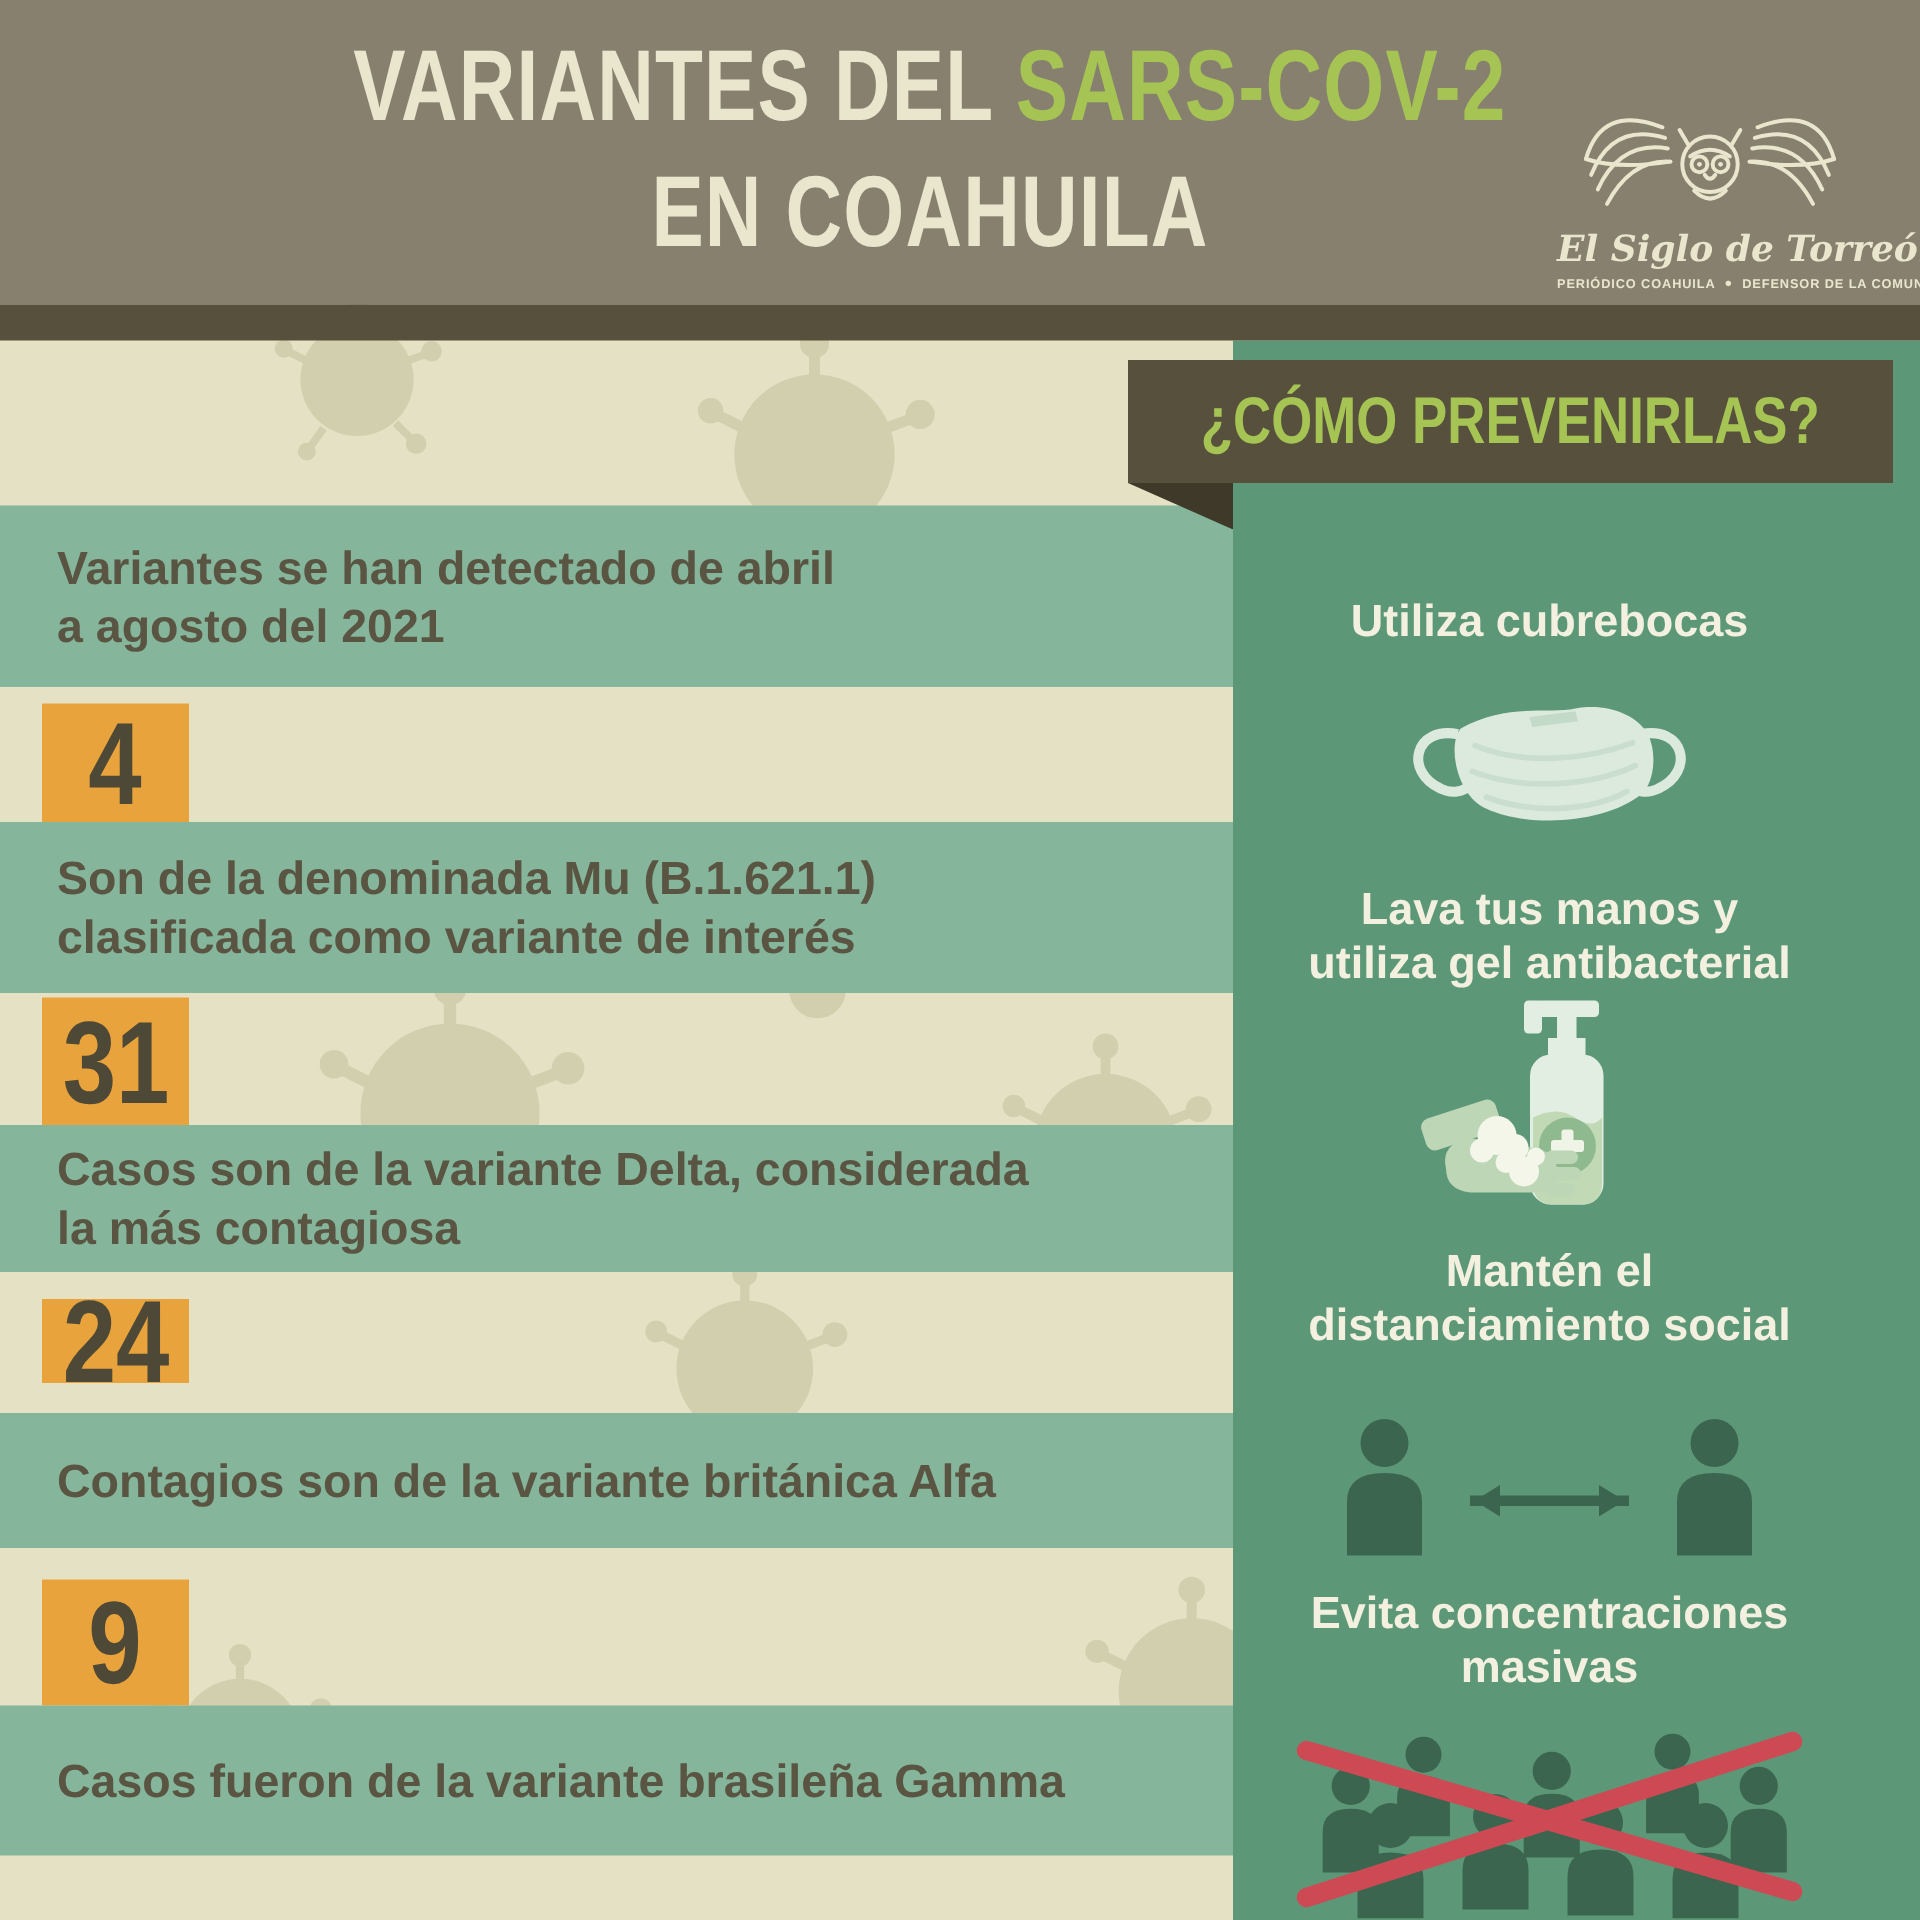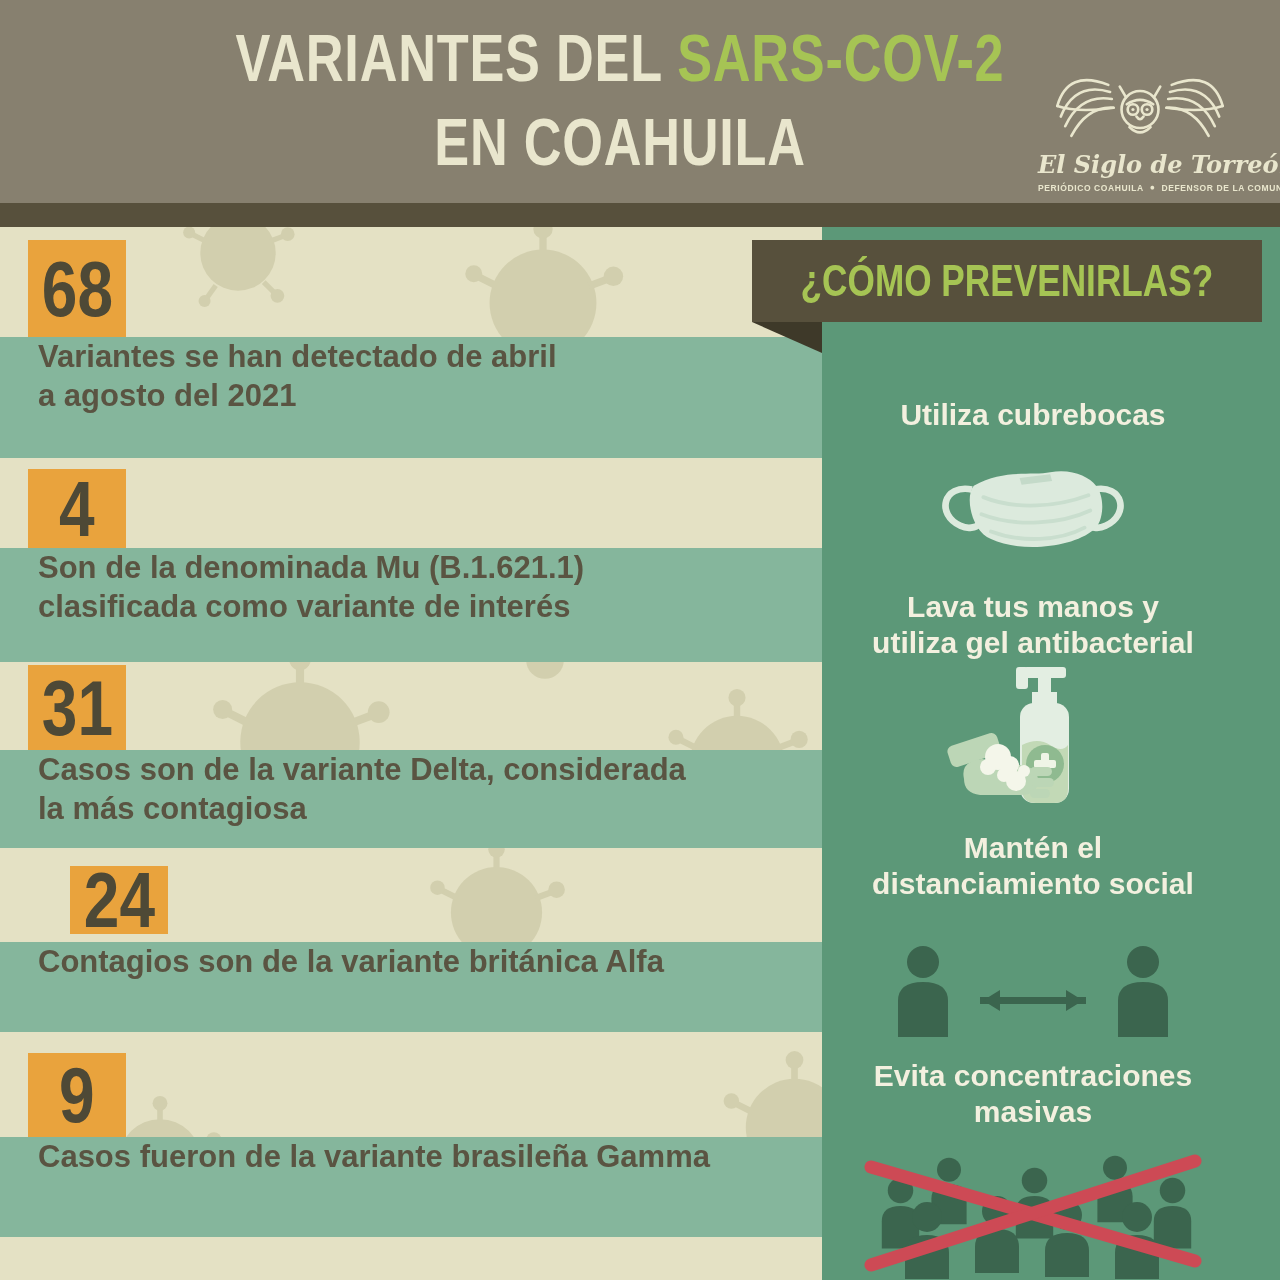--- a/index.html
+++ b/index.html
@@ -21,21 +21,21 @@
     white-space:nowrap;margin-top:-4px;}
   .logo-tagline{font-size:8.5px;font-weight:bold;letter-spacing:.6px;margin-top:4px;white-space:nowrap;}
   .logo-tagline .dot{display:inline-block;margin:0 6px;transform:translateY(-1px);}
   
   .blob{position:absolute;z-index:1;}
   
   .numbox{position:absolute;left:28px;width:98px;background:#E9A33D;z-index:2;
     display:flex;align-items:center;justify-content:center;}
   .numbox .num{font-size:78px;font-weight:800;color:#4E4936;transform:scaleX(.82);line-height:1;}
   .banner{position:absolute;left:0;width:822px;background:#85B69C;z-index:2;
-    display:flex;}
+    display:flex;align-items:center;}
   .banner .txt{padding-left:38px;font-size:31px;font-weight:700;color:#5A5442;
     line-height:39px;white-space:pre-line;}
   
   .footer-bar{position:absolute;left:0;top:1237px;width:1280px;height:43px;background:#57503C;z-index:2;}
   .footer-txt{position:absolute;left:0;top:0;width:700px;height:43px;display:flex;align-items:center;
     justify-content:center;font-size:29px;font-weight:700;color:#E9E6CD;transform:scaleX(.88);}
   
   .panel{position:absolute;left:822px;top:227px;width:422px;height:1053px;background:#5C9878;z-index:3;padding-left:48px;}
   .ribbon{position:absolute;left:752px;top:240px;width:510px;height:82px;background:#57503C;z-index:5;
     display:flex;align-items:center;justify-content:center;}
@@ -199,23 +199,20 @@
           <circle cx="108" cy="54" r="1.8" fill="#E9E6CD" stroke="none"></circle>
         <path d="M96,62 Q100,68 104,62"></path>
         <path d="M88,74 Q100,86 112,74"></path>
       </svg>
       <div class="logo-name">El Siglo de Torreón</div>
       <div class="logo-tagline"><span>PERIÓDICO COAHUILA</span><span class="dot">●</span><span>DEFENSOR DE LA COMUNIDAD</span></div>
     </div>
   </div>
   <div class="dark-strip"></div>
 
-  <div class="numbox" style="top:240px;height:97px;">
-      <span class="num">68</span>
-    </div>
   <div class="banner" style="top:337px;height:121px;">
       <span class="txt">Variantes se han detectado de abril
 a agosto del 2021</span>
     </div>
 
   <div class="numbox" style="top:469px;height:79px;">
       <span class="num">4</span>
     </div>
   <div class="banner" style="top:548px;height:114px;">
       <span class="txt">Son de la denominada Mu (B.1.621.1)
@@ -223,21 +220,21 @@
     </div>
 
   <div class="numbox" style="top:665px;height:85px;">
       <span class="num">31</span>
     </div>
   <div class="banner" style="top:750px;height:98px;">
       <span class="txt">Casos son de la variante Delta, considerada
 la más contagiosa</span>
     </div>
 
-  <div class="numbox" style="top:866px;height:68px;margin-left:42px;">
+  <div class="numbox" style="top:866px;height:56px;">
       <span class="num">24</span>
     </div>
   <div class="banner" style="top:942px;height:90px;">
       <span class="txt">Contagios son de la variante británica Alfa</span>
     </div>
 
   <div class="numbox" style="top:1053px;height:84px;">
       <span class="num">9</span>
     </div>
   <div class="banner" style="top:1137px;height:100px;">

